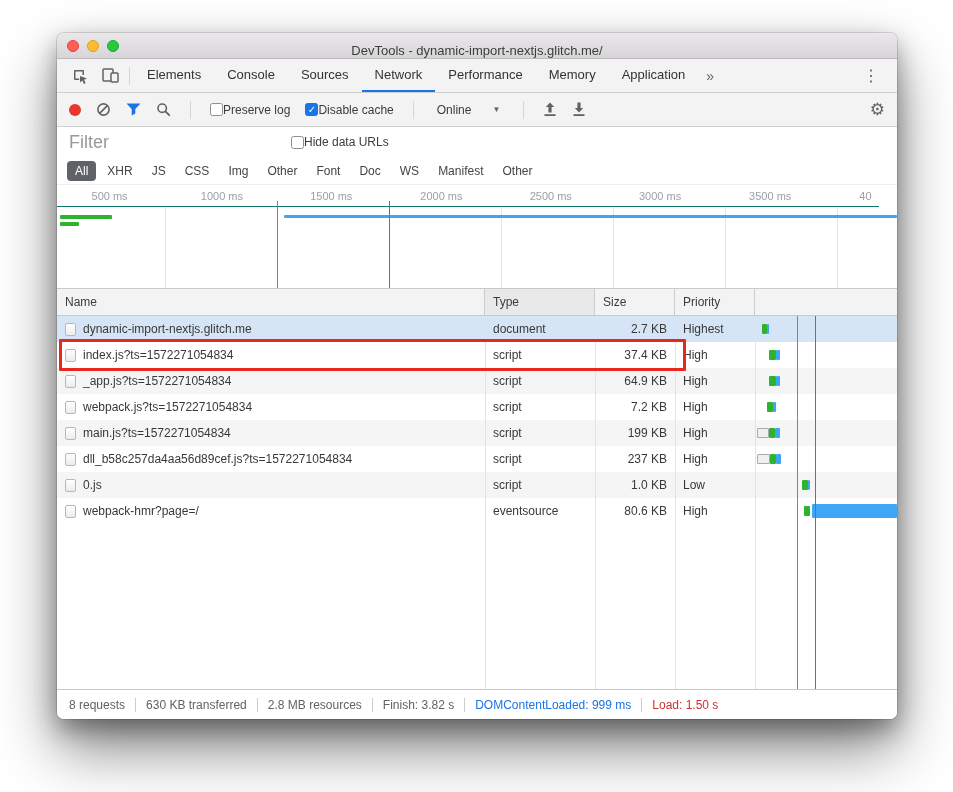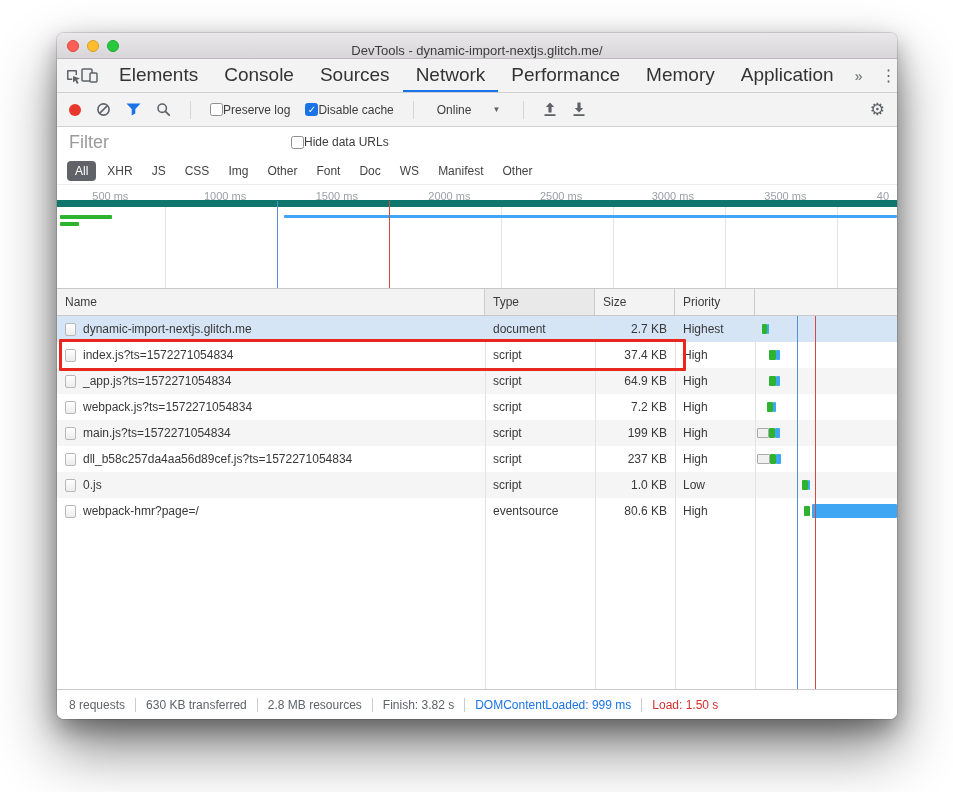--- a/index.html
+++ b/index.html
@@ -18,21 +18,21 @@
   .light.yellow { background:#febc2e; border:1px solid #d8a023; }
   .light.green { background:#28c840; border:1px solid #1aab29; }
   .title { flex:1; text-align:center; font-size:13px; color:#3d3d3d; }
 
   
   .tabbar { height:34px; flex:0 0 auto; background:#f3f3f3; border-bottom:1px solid #d0d0d0;
             display:flex; align-items:stretch; padding:0 8px; }
   .tool-icon { display:flex; align-items:center; justify-content:center; width:30px; cursor:pointer; }
   .vsep { width:1px; height:18px; background:#d5d5d5; align-self:center; margin:0 4px; }
   .tab-strip { display:flex; align-items:stretch; }
-  .tab { display:flex; align-items:center; padding:0 13px; font-size:19px; color:#333;
+  .tab { display:flex; align-items:center; padding:0 13px; font-size:13px; color:#333;
          border-bottom:2px solid transparent; cursor:pointer; }
   .tab.active { border-bottom-color:#1a73e8; }
   .overflow { display:flex; align-items:center; padding:0 8px; font-size:14px; color:#5f6368; cursor:pointer; }
   .kebab { display:flex; align-items:center; padding:0 10px; font-size:16px; color:#5f6368; cursor:pointer; }
   .flex-spacer { flex:1; }
 
   
   .toolbar { height:34px; flex:0 0 auto; background:#f3f3f3; border-bottom:1px solid #d0d0d0;
              display:flex; align-items:center; gap:15px; padding:0 12px; font-size:12px; color:#3c3c3c; }
   .record { width:12px; height:12px; border-radius:50%; background:#e8372c; display:inline-block; cursor:pointer; }
@@ -55,21 +55,21 @@
 
   
   .pillbar { height:28px; flex:0 0 auto; background:#fff; border-bottom:1px solid #ececec;
              display:flex; align-items:center; gap:3px; padding:0 10px; }
   .pill { font-size:12px; color:#444; padding:3px 8px; border-radius:4px; cursor:pointer; }
   .pill.active { background:#5f6368; color:#fff; }
 
   
   .overview { height:104px; flex:0 0 auto; position:relative; background:#fff;
               border-bottom:1px solid #c9c9c9; overflow:hidden; }
-  .ov-ruler { position:absolute; left:0; right:0; top:0; height:22px; border-bottom:7px solid #0f766e; }
+  .ov-ruler { position:absolute; left:0; right:18px; top:0; height:22px; border-bottom:1px solid #0f766e; }
   .ov-tick { position:absolute; top:5px; font-size:11px; color:#9aa0a6; white-space:nowrap; }
   .ov-grid { position:absolute; top:22px; bottom:0; width:1px; background:#e5e5e5; }
   .ov-marker { position:absolute; top:16px; bottom:0; width:1px; }
   .ov-marker.blue { background:#4f8fd6; }
   .ov-marker.red { background:#d24a3f; }
   .ov-bar { position:absolute; height:4px; border-radius:1px; }
   .ov-bar.green { background:#2db32d; }
   .ov-bar.blue { background:#3ea6f2; height:3px; }
 
   

